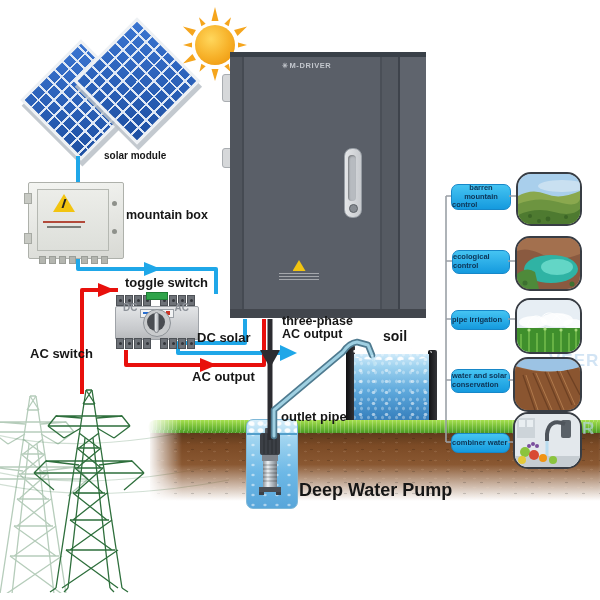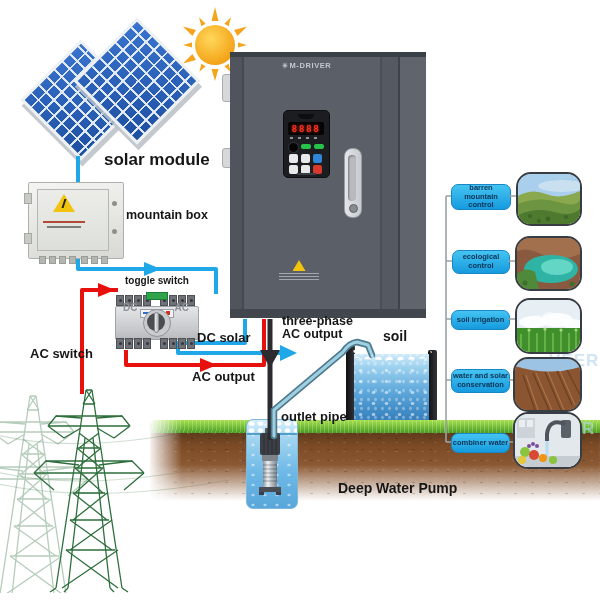--- a/index.html
+++ b/index.html
@@ -106,21 +106,21 @@
   #well{left:246px;top:419px;width:50px;height:88px;z-index:3;border:1px solid #7fb8d8;border-radius:7px;
     background:
       radial-gradient(rgba(255,255,255,.5) 1.2px,transparent 2px),
       linear-gradient(#d7eefa,#9fd4f0 22%,#6db8e6 60%,#58a6da);
     background-size:12px 10px,100% 100%;}
   #well .splash{position:absolute;left:0;top:0;width:100%;height:13px;border-bottom:2px solid #4f9cc9;
     background:radial-gradient(#ffffff 2.2px,rgba(255,255,255,0) 3.6px);background-size:9px 7px;opacity:.95;}
   #pump{left:252px;top:428px;width:36px;height:68px;z-index:4;}
   
   .applbl{position:absolute;z-index:4;border-radius:7px;border:1px solid #1787c8;
-    background:linear-gradient(#45c4f2,#159ade);display:flex;flex-direction:column;align-items:center;justify-content:center;
+    background:linear-gradient(#45c4f2,#159ade);display:flex;flex-direction:column;align-items:flex-start;justify-content:center;
     font-weight:bold;font-size:7.5px;color:#0d3354;text-align:center;line-height:1.15;}
   .thumb{position:absolute;z-index:4;border:2.5px solid #383d44;border-radius:15px;overflow:hidden;background:#ccc;}
   .thumb svg{display:block;}
   .wm{position:absolute;z-index:3;font-weight:bold;font-size:17px;letter-spacing:1px;color:#b5d3ee;opacity:.6;}
   
   #wires{left:0;top:0;width:600px;height:600px;z-index:5;pointer-events:none;}
   #towers{left:-6px;top:378px;width:240px;height:215px;z-index:1;}
 </style>
 </head>
 <body>
@@ -147,21 +147,21 @@
       <polygon points="-3.5,-24 3.5,-24 0,-37" transform="translate(37,39) rotate(240)"></polygon>
       <polygon points="-2.5,-23 2.5,-23 0,-32" transform="translate(37,39) rotate(270)"></polygon>
       <polygon points="-3.5,-24 3.5,-24 0,-37" transform="translate(37,39) rotate(300)"></polygon>
       <polygon points="-2.5,-23 2.5,-23 0,-32" transform="translate(37,39) rotate(330)"></polygon>
     </g>
     <circle cx="37" cy="39" r="20" fill="url(#sg)"></circle>
   </svg>
 
   <div id="panelL" class="panel"></div>
   <div id="panelR" class="panel"></div>
-  <div class="lbl" style="left:104px;top:151px;font-size:17px;">solar module</div>
+  <div class="lbl" style="left:104px;top:151px;font-size:10px;">solar module</div>
 
   <div id="cbox" class="abs">
     <div class="door"></div>
     <div class="tri"></div>
     <div class="bolt"></div>
     <div class="t1"></div>
       <div class="t2"></div>
     <div class="knob" style="top:18px;"></div>
     <div class="knob" style="top:46px;"></div>
     <div class="tab" style="top:10px;"></div>
@@ -211,44 +211,26 @@
           <div class="term"></div>
         </div>
       <div class="tgroup" style="left:45px;">
           <div class="term"></div>
           <div class="term"></div>
           <div class="term"></div>
           <div class="term"></div>
         </div>
     </div>
   </div>
-  <div class="lbl" style="left:125px;top:276px;font-size:10px;">toggle switch</div>
+  <div class="lbl" style="left:125px;top:276px;font-size:13px;">toggle switch</div>
 
   <div class="bracket" style="top:74px;height:26px;"></div>
   <div class="bracket" style="top:148px;height:18px;"></div>
   <div id="inverter" class="abs">
     <div id="brand"><span class="sunglyph">✳</span><span>M-DRIVER</span></div>
-    <div id="cpanel">
-      <div class="notch"></div>
-      <div class="disp">8888</div>
-      <div class="ind" style="left:6px;"></div>
-      <div class="ind" style="left:14px;"></div>
-      <div class="ind" style="left:22px;"></div>
-      <div class="ind" style="left:30px;"></div>
-      <div class="knob"></div>
-      <div class="gbtn" style="left:17px;"></div>
-      <div class="gbtn" style="left:30px;"></div>
-      <div class="btn w" style="left:5px;top:43px;"></div>
-      <div class="btn w" style="left:17px;top:43px;"></div>
-      <div class="btn b" style="left:29px;top:43px;"></div>
-      <div class="btn w" style="left:5px;top:54px;"></div>
-      <div class="btn w" style="left:17px;top:54px;"></div>
-      <div class="btn r" style="left:29px;top:54px;"></div>
-      <div class="tag"></div>
-    </div>
     <div id="handle">
       <div class="slot"></div>
         <div class="lock"></div>
     </div>
     <div id="warnlbl">
       <div class="tri"></div>
       <div class="ln"></div>
         <div class="ln"></div>
         <div class="ln"></div>
     </div>
@@ -350,21 +332,21 @@
 
   <div class="applbl" style="left:451px;top:184px;width:58px;height:24px;">
     <span>barren mountain</span>
       <span>control</span>
   </div>
   <div class="applbl" style="left:452px;top:250px;width:56px;height:22px;">
     <span>ecological</span>
       <span>control</span>
   </div>
   <div class="applbl" style="left:451px;top:310px;width:57px;height:18px;">
-    <span>soil irrigation</span>
+    <span>pipe irrigation</span>
   </div>
   <div class="applbl" style="left:451px;top:369px;width:57px;height:22px;">
     <span>water and solar</span>
       <span>conservation</span>
   </div>
   <div class="applbl" style="left:451px;top:433px;width:57px;height:18px;">
     <span>combiner water</span>
   </div>
 
   <div class="thumb" style="left:516px;top:172px;">
@@ -450,15 +432,15 @@
 
   <div class="lbl" style="left:30px;top:347px;font-size:13px;">AC switch</div>
   <div class="lbl" style="left:197px;top:331px;font-size:13px;">DC solar</div>
   <div class="lbl" style="left:192px;top:370px;font-size:13px;">AC output</div>
   <div class="lbl" style="left:282px;top:315px;font-size:12.5px;">
     <div>three-phase</div>
     <div>AC output</div>
   </div>
   <div class="lbl" style="left:383px;top:329px;font-size:14px;">soil</div>
   <div class="lbl" style="left:281px;top:410px;font-size:13px;">outlet pipe</div>
-  <div class="lbl" style="left:299px;top:481px;font-size:14px;padding-left:39px;">Deep Water Pump</div>
+  <div class="lbl" style="left:299px;top:481px;font-size:18px;">Deep Water Pump</div>
 
 </div>
 
 </body></html>

